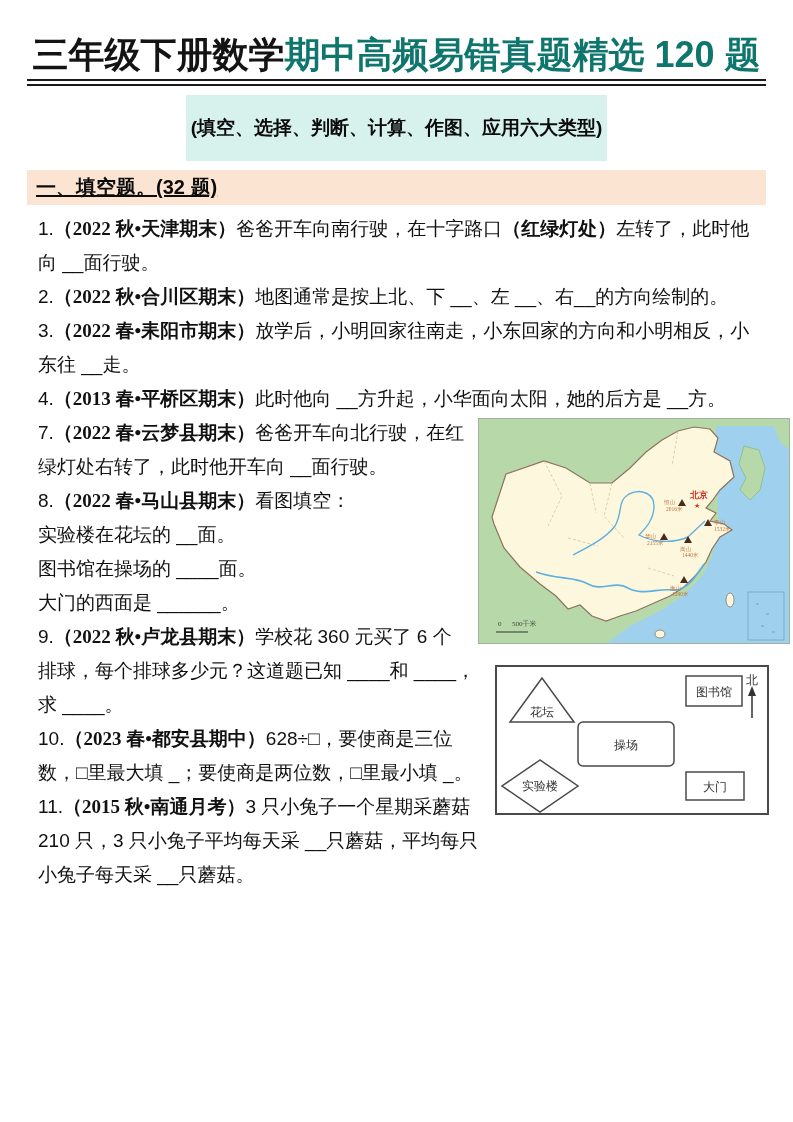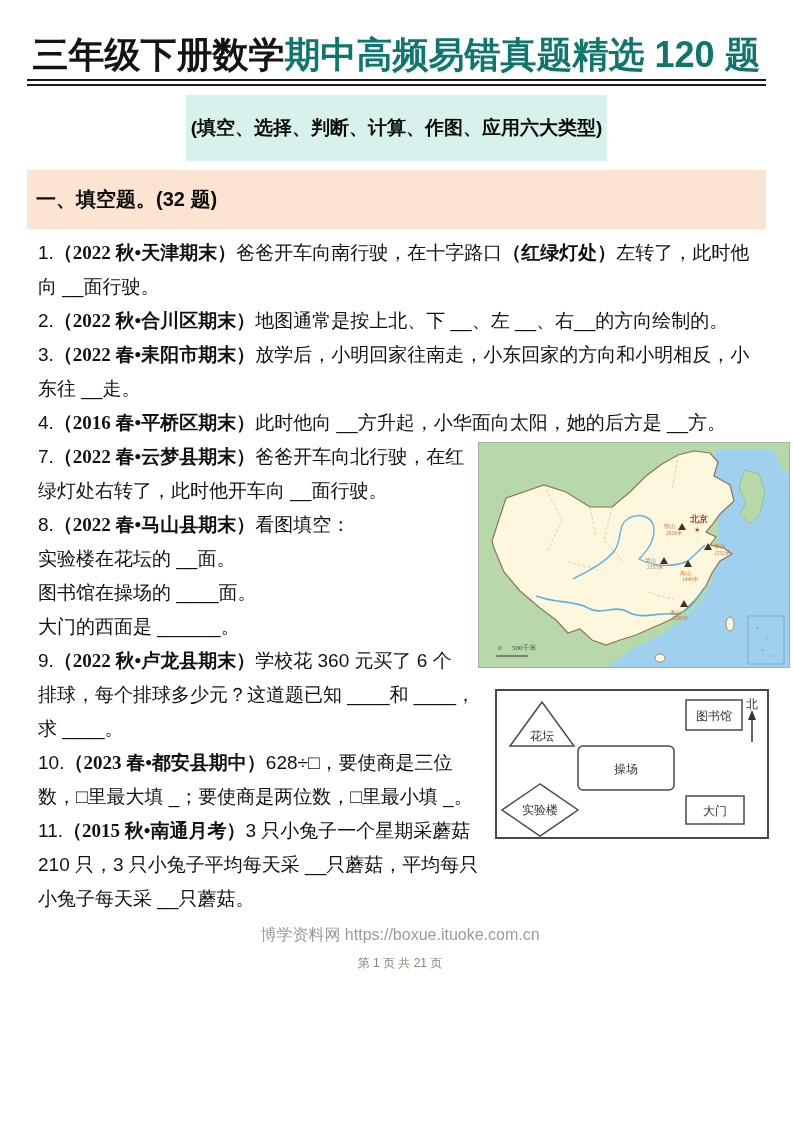--- a/index.html
+++ b/index.html
@@ -23,21 +23,21 @@
   }
 
   .subtitle-row { text-align:center; margin-top:9px; }
   .subtitle {
     display:inline-block; background:#d7f2ec;
     font-size:19px; font-weight:700; padding:20px 5px; color:#0c0c0c;
   }
 
   .section-band {
     margin:9px 27px 0; background:#fbe4d1;
-    font-size:20px; font-weight:700; padding:16px 9px; color:#0c0c0c;
+    font-size:20px; font-weight:700; padding:4px 9px; color:#0c0c0c;text-decoration:underline;
   }
 
   .content {
     padding:7px 31px 0 38px;
     font-size:19px; line-height:34px;
   }
   .q { margin:0; white-space:pre-line; }
   .q .b { font-weight:700;font-family:Liberation Serif, serif; }
 
   figure { margin:0; float:right;font-family:Liberation Serif, serif; }
@@ -66,21 +66,21 @@
     <span class="subtitle">(填空、选择、判断、计算、作图、应用六大类型)</span>
   </div>
 
   <div class="section-band">一、填空题。(32 题)</div>
 
   <div class="content">
 
     <p class="q"><span>1.</span><span class="b">（2022 秋•天津期末）</span><span>爸爸开车向南行驶，在十字路口</span><span class="b">（红绿灯处）</span><span>左转了，此时他向 __面行驶。</span></p>
     <p class="q"><span>2.</span><span class="b">（2022 秋•合川区期末）</span><span>地图通常是按上北、下 __、左 __、右__的方向绘制的。</span></p>
     <p class="q"><span>3.</span><span class="b">（2022 春•耒阳市期末）</span><span>放学后，小明回家往南走，小东回家的方向和小明相反，小东往 __走。</span></p>
-    <p class="q"><span>4.</span><span class="b">（2016 春•平桥区期末）</span><span>此时他向 __方升起，小华面向太阳，她的后方是 __方。</span></p>
+    <p class="q"><span>4.</span><span class="b">（2013 春•平桥区期末）</span><span>此时他向 __方升起，小华面向太阳，她的后方是 __方。</span></p>
 
     <figure class="map-figure">
       <svg viewBox="0 0 312 226">
         <rect x="0" y="0" width="312" height="226" fill="#b7d8a8"></rect>
         <polygon fill="#9fd1ef" points="238,8 312,8 312,226 128,226 152,208 182,193 207,176 224,158 234,138 241,108 238,56"></polygon>
         <polygon fill="#b7d8a8" stroke="#8fb784" stroke-width="0.8" points="266,28 261,46 268,60 262,72 272,82 282,72 287,50 281,32"></polygon>
         <polygon fill="#b7d8a8" points="296,8 312,4 312,32 302,24"></polygon>
         <polygon fill="#fdf8dd" stroke="#8a7460" stroke-width="1.2" points="14,99 28,56 66,43 88,50 112,65 134,65 152,50 168,34 184,22 200,13 216,9 232,11 240,20 236,34 252,43 256,59 242,72 234,83 228,90 238,95 232,103 246,106 254,112 242,119 234,131 228,144 218,157 206,169 192,178 176,185 158,193 142,198 128,203 114,198 102,187 90,191 78,178 62,166 42,149 26,130 16,106"></polygon>
         <path fill="none" stroke="#d4c49e" stroke-width="0.8" stroke-dasharray="3,2" d="M66,43 L84,78 L70,108 M134,65 L126,98 L146,120 M200,13 L194,48 M112,65 L118,95 M90,120 L120,128 M170,150 L196,158"></path>
         <path fill="none" stroke="#5fb0e0" stroke-width="1.4" d="M95,137 C112,128 128,120 137,108 C145,94 139,83 151,76 C164,70 176,76 176,88 C176,101 168,110 161,117 C174,124 194,126 210,119 L227,103"></path>
@@ -149,19 +149,15 @@
 
     <p class="q"><span>7.</span><span class="b">（2022 春•云梦县期末）</span><span>爸爸开车向北行驶，在红绿灯处右转了，此时他开车向 __面行驶。</span></p>
     <p class="q"><span>8.</span><span class="b">（2022 春•马山县期末）</span><span>看图填空：
 实验楼在花坛的 __面。
 图书馆在操场的 ____面。
 大门的西面是 ______。</span></p>
     <p class="q"><span>9.</span><span class="b">（2022 秋•卢龙县期末）</span><span>学校花 360 元买了 6 个排球，每个排球多少元？这道题已知 ____和 ____，求 ____。</span></p>
     <p class="q"><span>10.</span><span class="b">（2023 春•都安县期中）</span><span>628÷□，要使商是三位数，□里最大填 _；要使商是两位数，□里最小填 _。</span></p>
     <p class="q"><span>11.</span><span class="b">（2015 秋•南通月考）</span><span>3 只小兔子一个星期采蘑菇 210 只，3 只小兔子平均每天采 __只蘑菇，平均每只小兔子每天采 __只蘑菇。</span></p>
 
-    <div class="footer">
-      <div class="site">博学资料网 https://boxue.ituoke.com.cn</div>
-      <div class="page-num">第 1 页 共 21 页</div>
-    </div>
 
   </div>
 </div>
 
 </body></html>

